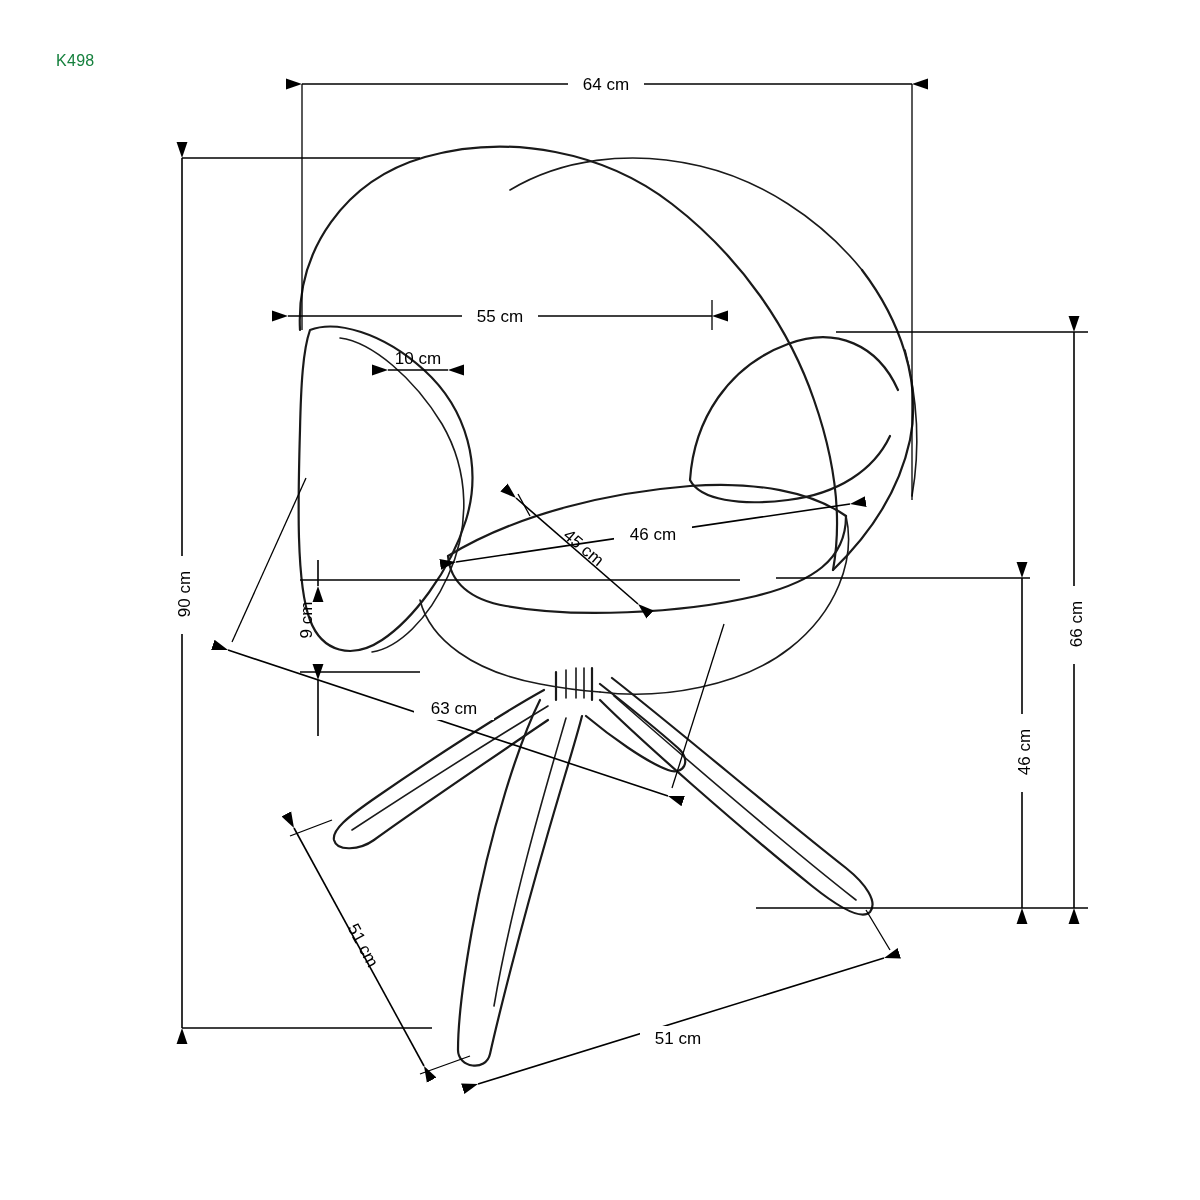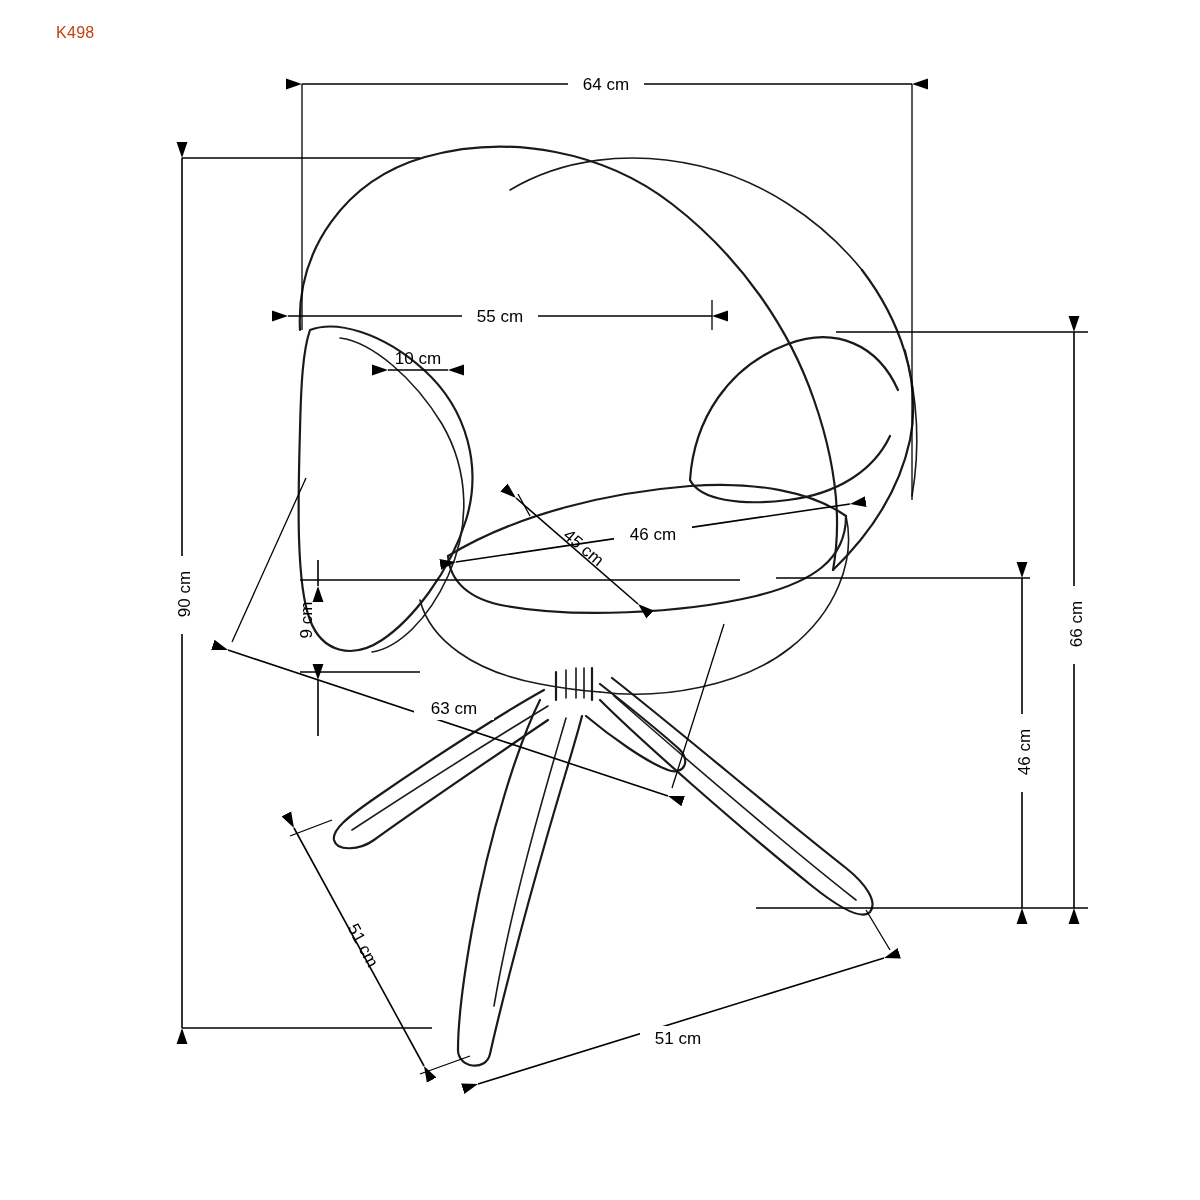--- a/index.html
+++ b/index.html
@@ -14,24 +14,24 @@
   #canvas {
     position: relative;
     width: 1200px;
     height: 1200px;
     background: #ffffff;
     overflow: hidden;
   }
   #model-label {
     position: absolute;
     left: 56px;
-    top: 24px;
+    top: 52px;
     font-size: 16px;
     letter-spacing: 0.3px;
-    color: #c2410c;
+    color: #15803d;
   }
   svg.drawing {
     position: absolute;
     left: 0;
     top: 0;
     width: 1200px;
     height: 1200px;
   }
   .chair-line {
     fill: none;

